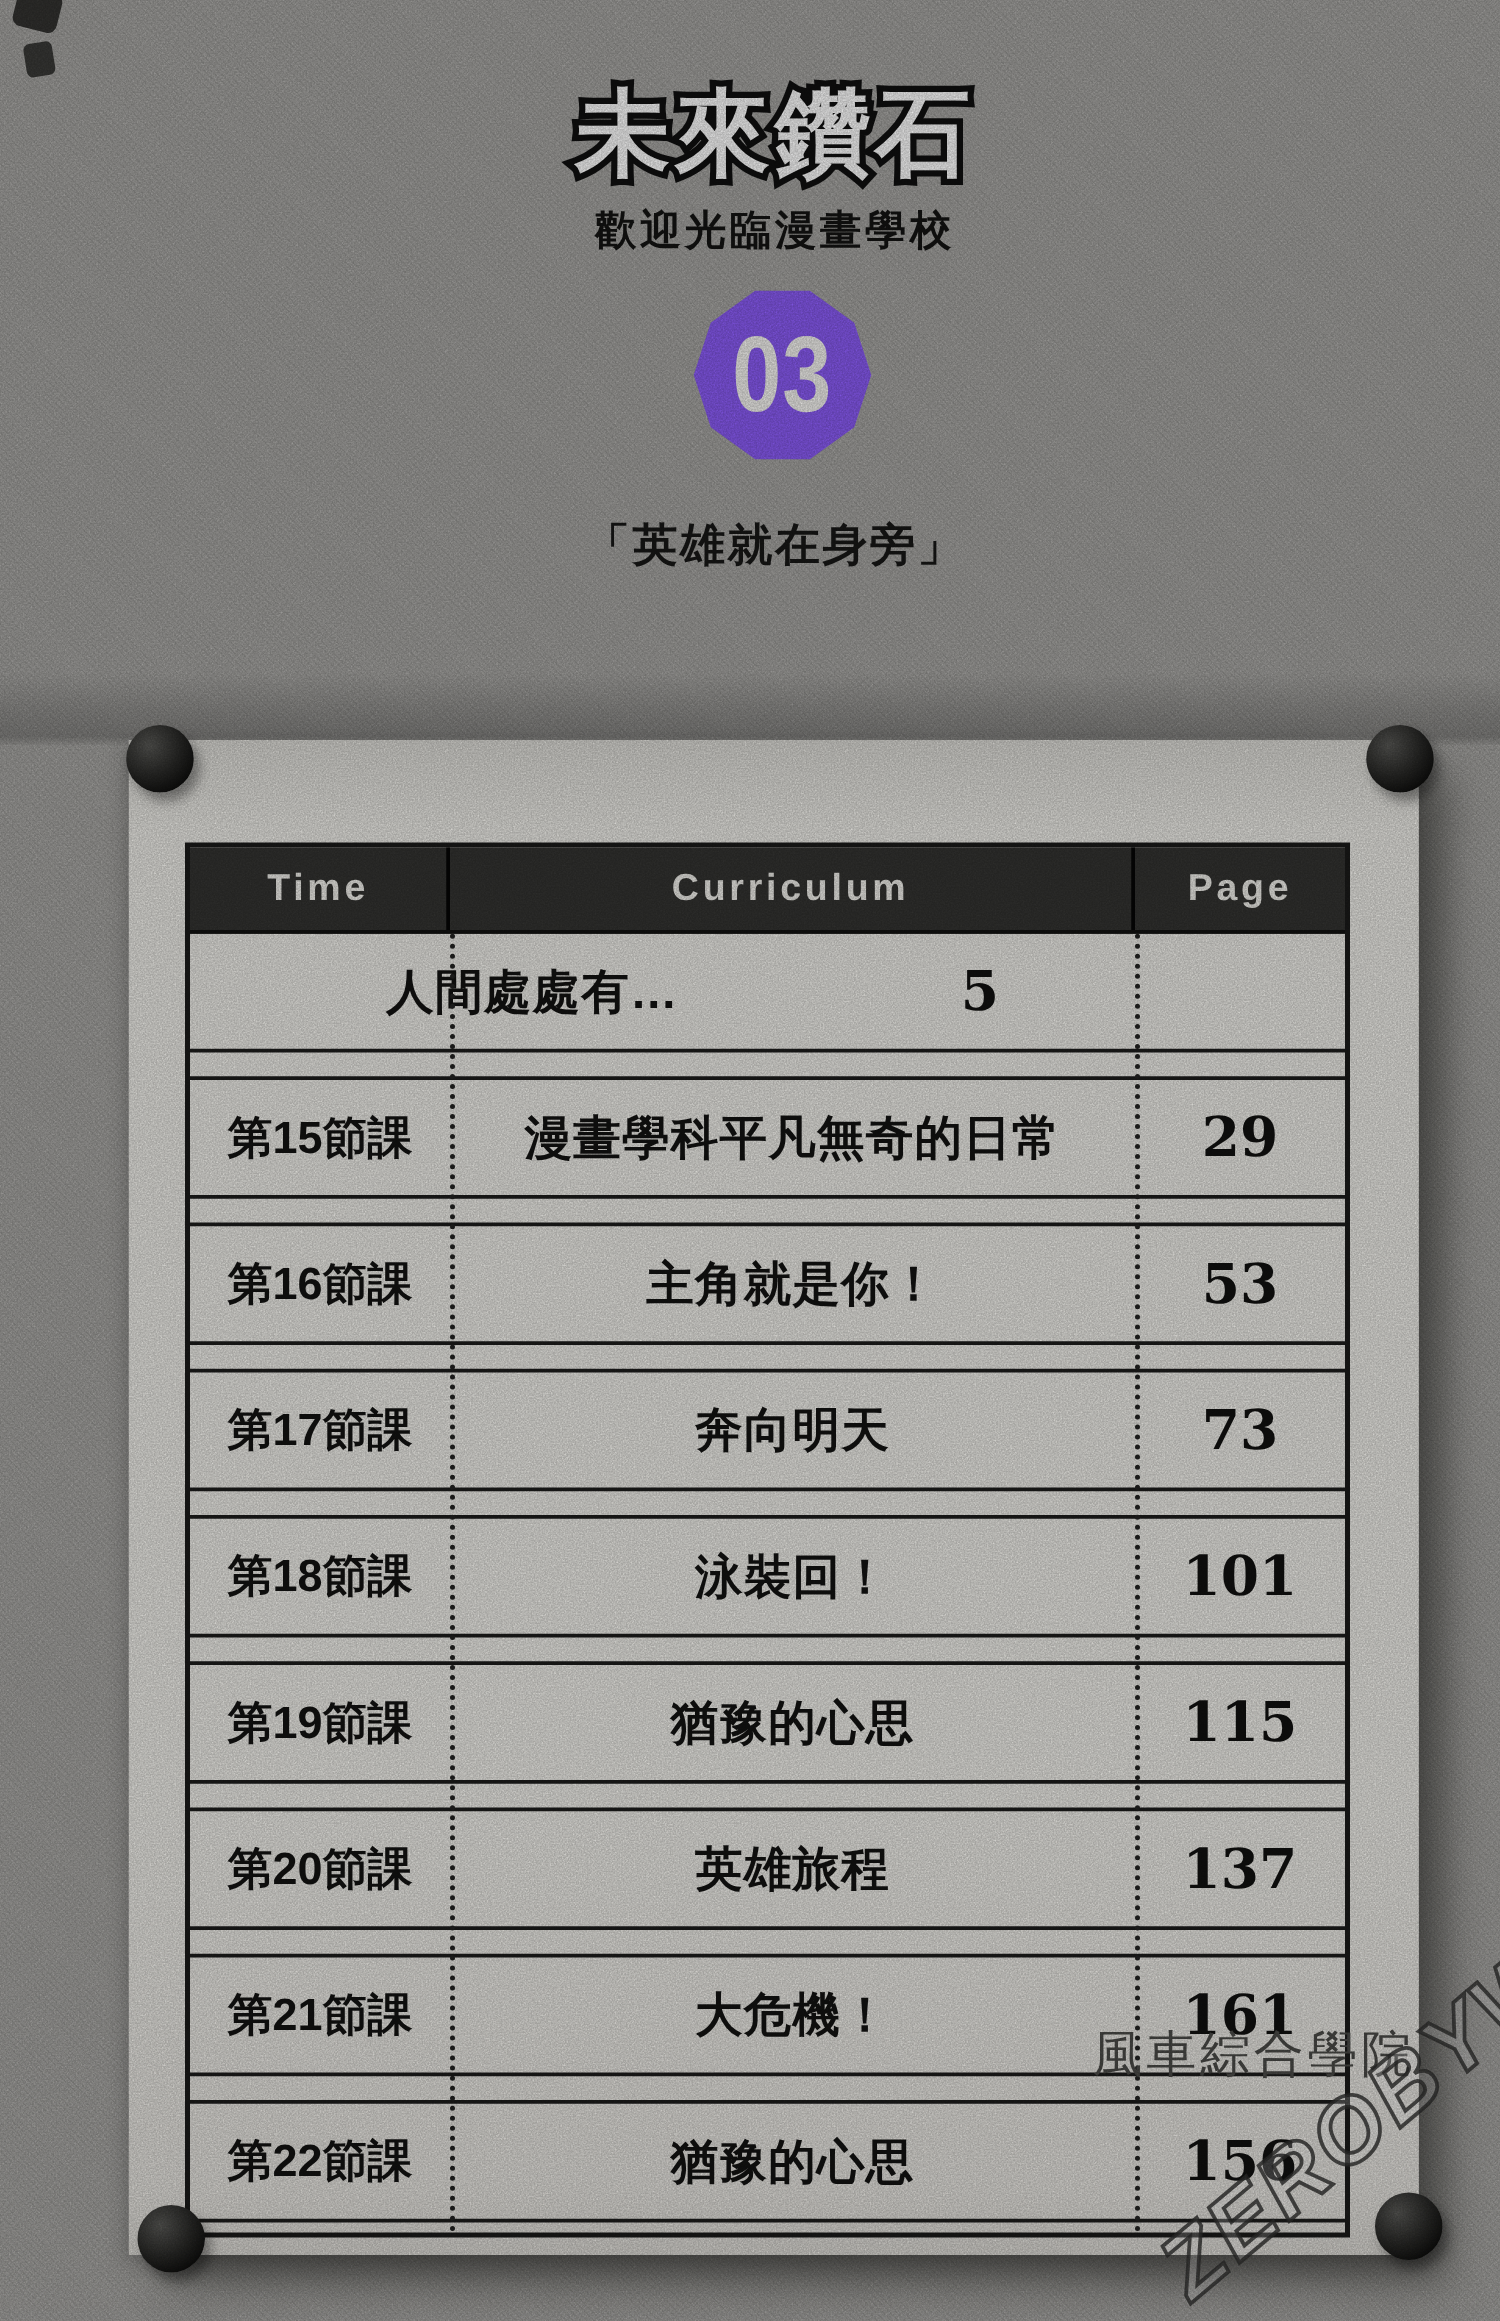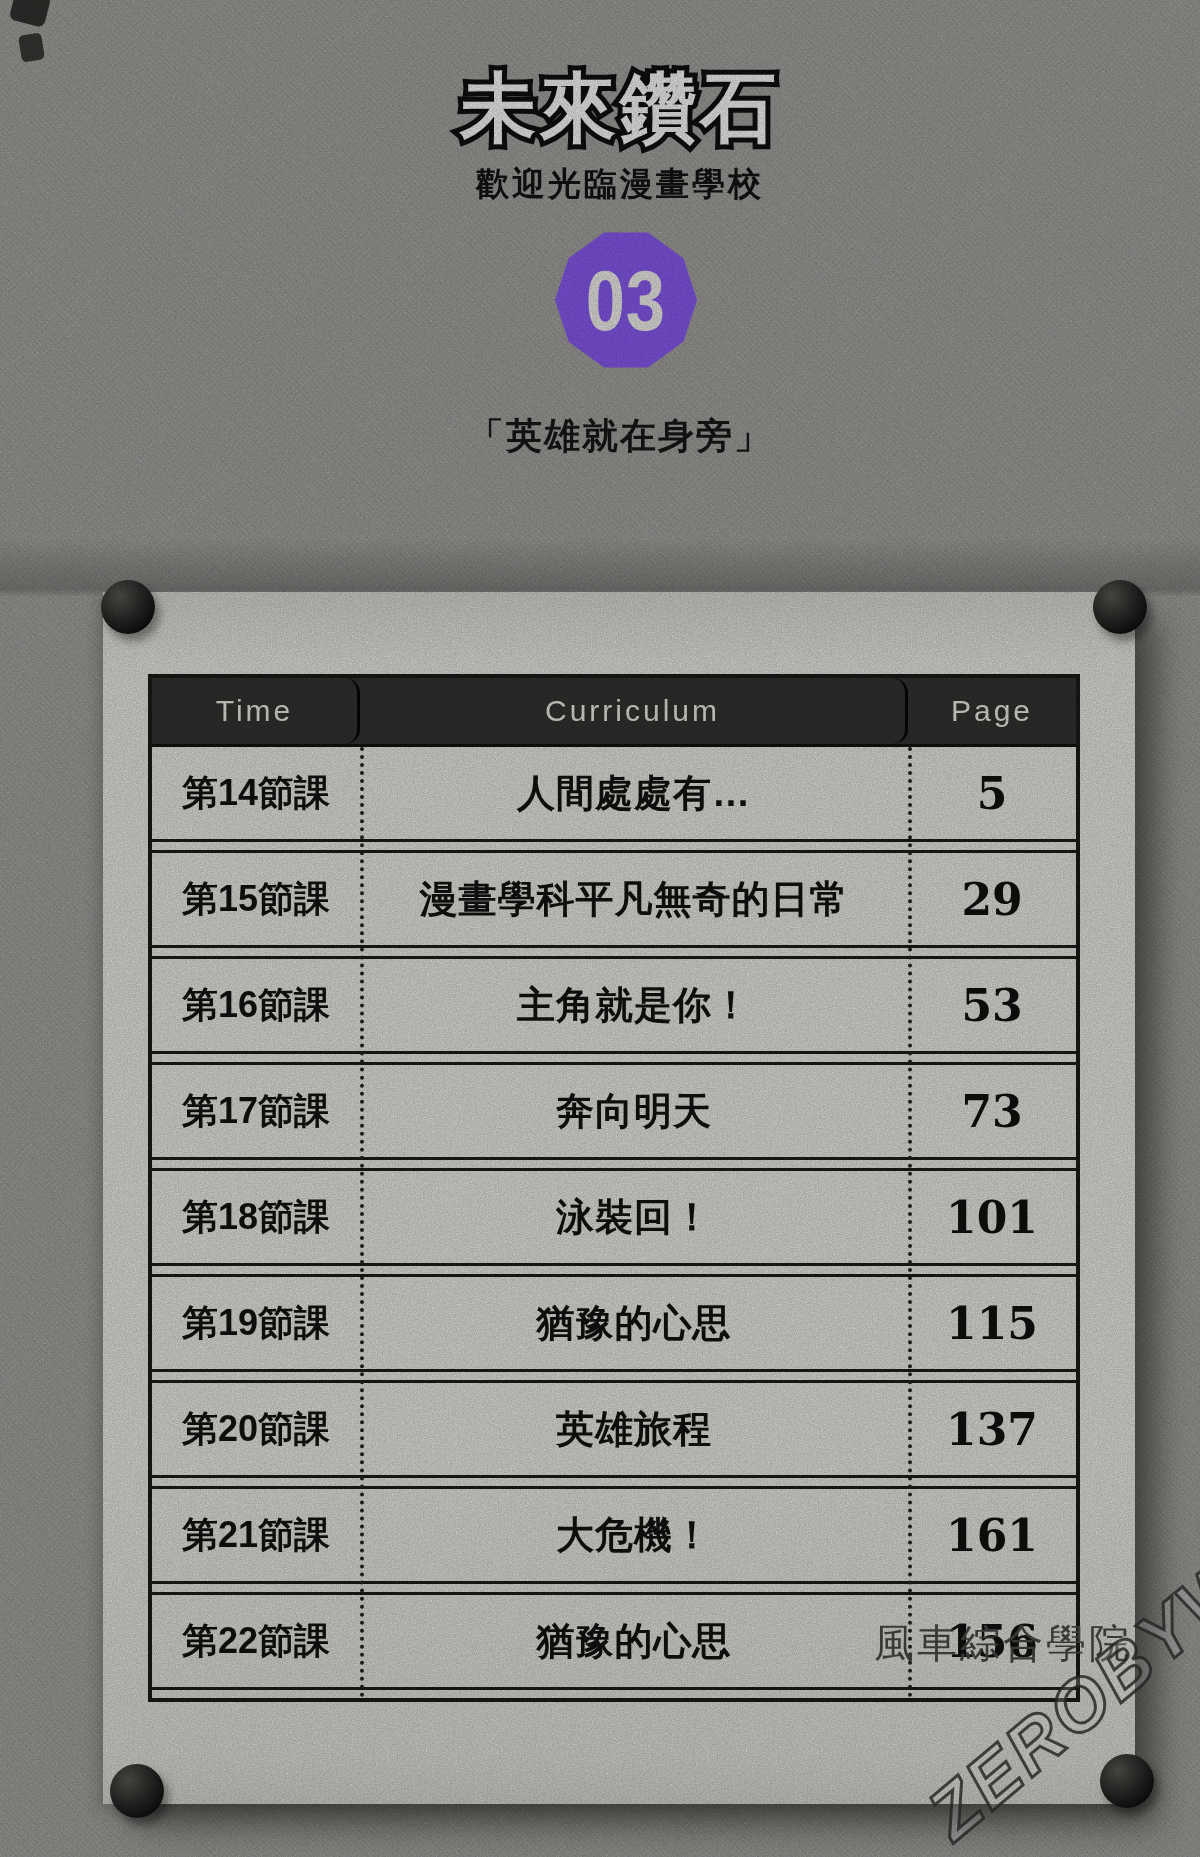--- a/index.html
+++ b/index.html
@@ -56,27 +56,27 @@
 
   
   .toc-table{
     position:absolute;left:148px;top:674px;width:932px;z-index:6;
     box-sizing:border-box;border:4px solid #1b1b1a;
     padding-bottom:8px;
   }
   .toc-header{display:flex;height:66px;background:#343432;border-bottom:3px solid #121211;}
   .toc-header .hcell{
     display:flex;align-items:center;justify-content:center;box-sizing:border-box;
-    color:#f2f1ec;font-size:30px;letter-spacing:3px;font-weight:normal;border-radius:15px;
+    color:#f2f1ec;font-size:30px;letter-spacing:3px;font-weight:bold;
   }
   .hcell.h-time{width:208px;border-right:3px solid #060606;}
   .hcell.h-curriculum{width:548px;border-right:3px solid #060606;text-align:right;}
   .hcell.h-page{width:168px;}
   .toc-row{display:flex;height:92px;border-bottom:3px solid #1d1d1c;}
-  .toc-row + .toc-row{margin-top:8px;border-top:3px solid #1d1d1c;}
+  .toc-row + .toc-row{margin-top:19px;border-top:3px solid #1d1d1c;}
   .toc-row .cell{display:flex;align-items:center;justify-content:center;box-sizing:border-box;}
   .cell.c-time{width:208px;font-size:36px;font-weight:bold;color:#131312;}
   .cell.c-curriculum{width:548px;font-size:38px;font-weight:bold;letter-spacing:1px;color:#131312;}
   .cell.c-page{width:168px;font-family:"DejaVu Serif", serif;font-size:44px;font-weight:bold;color:#111110;}
   .column-divider{position:absolute;top:69px;bottom:0;width:0;border-left:4px dotted #242423;z-index:7;}
   .column-divider.d1{left:208px;}
   .column-divider.d2{left:756px;}
 
   
   .pin{
@@ -129,21 +129,20 @@
   <div class="notice-paper"></div>
 
   <div class="toc-table">
     <div class="toc-header">
       <div class="hcell h-time">Time</div>
       <div class="hcell h-curriculum">Curriculum</div>
       <div class="hcell h-page">Page</div>
     </div>
 
     <div class="toc-row">
-      <div class="cell c-time">第14節課</div>
       <div class="cell c-curriculum">人間處處有…</div>
       <div class="cell c-page">5</div>
     </div>
     <div class="toc-row">
       <div class="cell c-time">第15節課</div>
       <div class="cell c-curriculum">漫畫學科平凡無奇的日常</div>
       <div class="cell c-page">29</div>
     </div>
     <div class="toc-row">
       <div class="cell c-time">第16節課</div>

